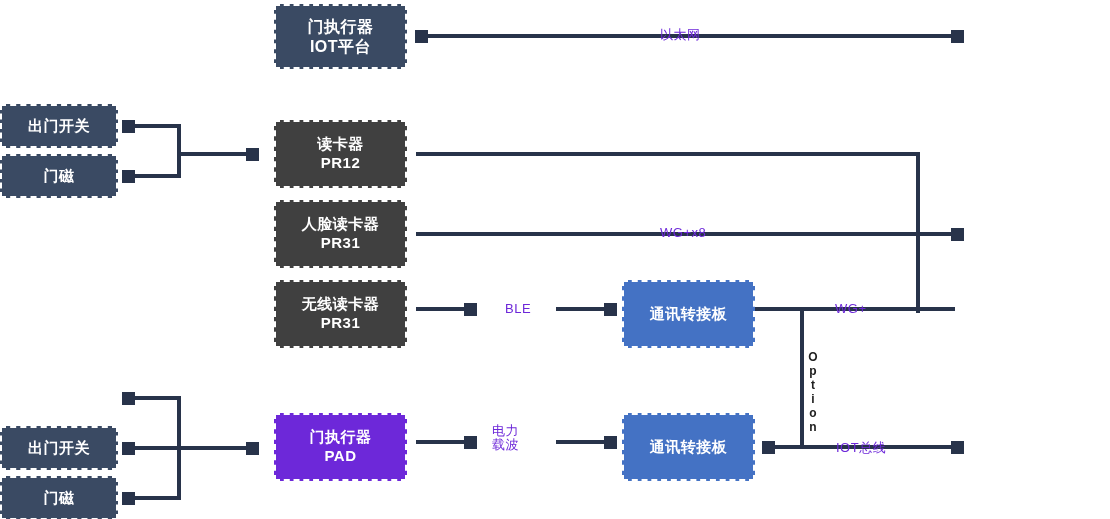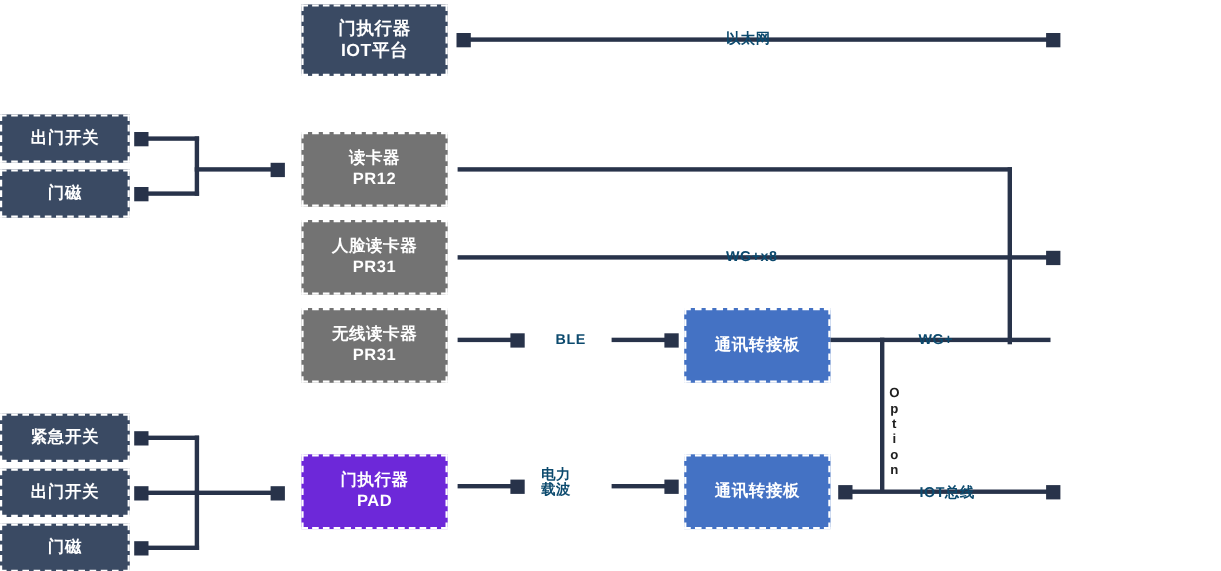--- a/index.html
+++ b/index.html
@@ -8,36 +8,36 @@
 
   .node{position:absolute;box-sizing:border-box;display:flex;flex-direction:column;
         align-items:center;justify-content:center;color:#ffffff;font-weight:bold;
         text-align:center;letter-spacing:.5px;}
   .node .l1{display:block;line-height:1.25;}
   .node .l2{display:block;line-height:1.25;}
 
   .dash{border:2px dashed #ffffff;}
 
   .navy{background:#3a4a63;}
-  .green{background:#737373;}
+  .green{background:#404040;}
   .amber{background:#6d28d9;}
   .blue{background:#4472c4;}
   .red{background:#cc2026;}
 
   
   .small{font-size:15px;}
   .med{font-size:15px;}
   .big{font-size:16px;}
 
   
   .hline{position:absolute;background:#28334a;height:4px;}
   .vline{position:absolute;background:#28334a;width:4px;}
   .cap{position:absolute;background:#28334a;width:13px;height:13px;}
 
-  .elabel{position:absolute;color:#0c4a6e;font-weight:bold;font-size:13px;
+  .elabel{position:absolute;color:#6d28d9;font-weight:normal;font-size:13px;
           white-space:nowrap;letter-spacing:.5px;}
   .elabel.two{line-height:1.05;text-align:center;}
   .vlabel{position:absolute;color:#202020;font-weight:bold;font-size:12px;
           writing-mode:vertical-rl;text-orientation:upright;letter-spacing:0px;}
 </style>
 </head>
 <body>
 
 <div id="stage">
 
@@ -62,23 +62,20 @@
   <div class="node green dash med" style="left:274px;top:200px;width:133px;height:68px;">
     <span class="l1">人脸读卡器</span>
     <span class="l2">PR31</span>
   </div>
 
   <div class="node green dash med" style="left:274px;top:280px;width:133px;height:68px;">
     <span class="l1">无线读卡器</span>
     <span class="l2">PR31</span>
   </div>
 
-  <div class="node navy dash small" style="left:0px;top:376px;width:118px;height:44px;">
-    <span class="l1">紧急开关</span>
-  </div>
 
   <div class="node navy dash small" style="left:0px;top:426px;width:118px;height:44px;">
     <span class="l1">出门开关</span>
   </div>
 
   <div class="node navy dash small" style="left:0px;top:476px;width:118px;height:44px;">
     <span class="l1">门磁</span>
   </div>
 
   <div class="node amber dash med" style="left:274px;top:413px;width:133px;height:68px;">

